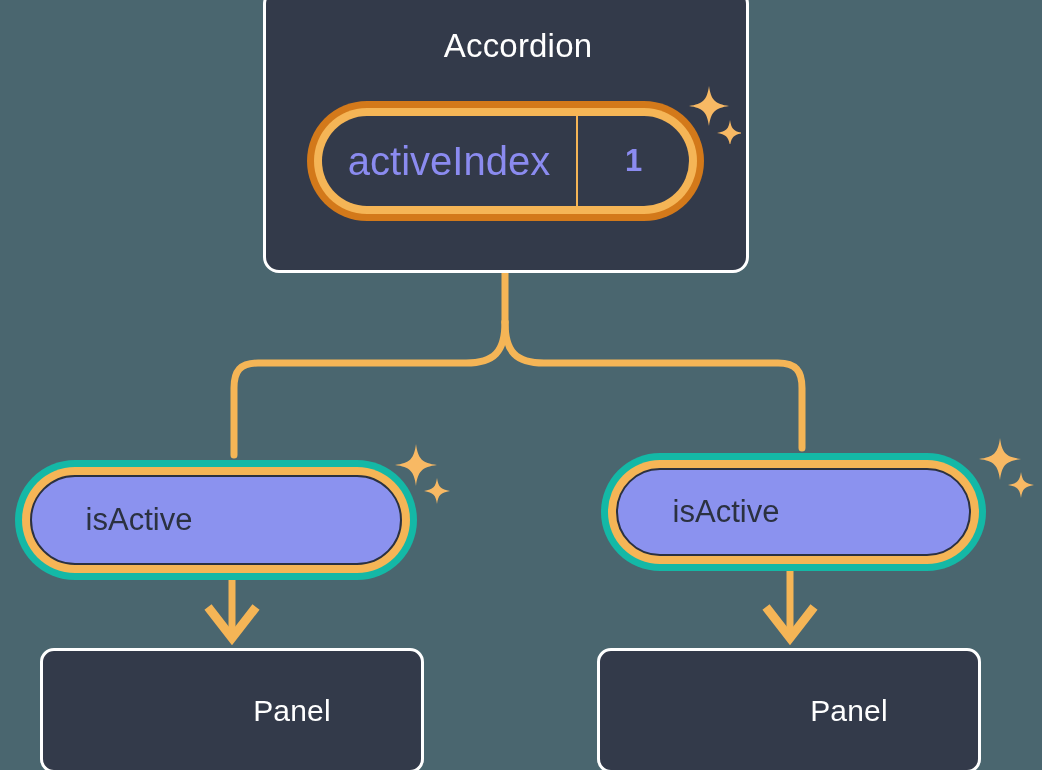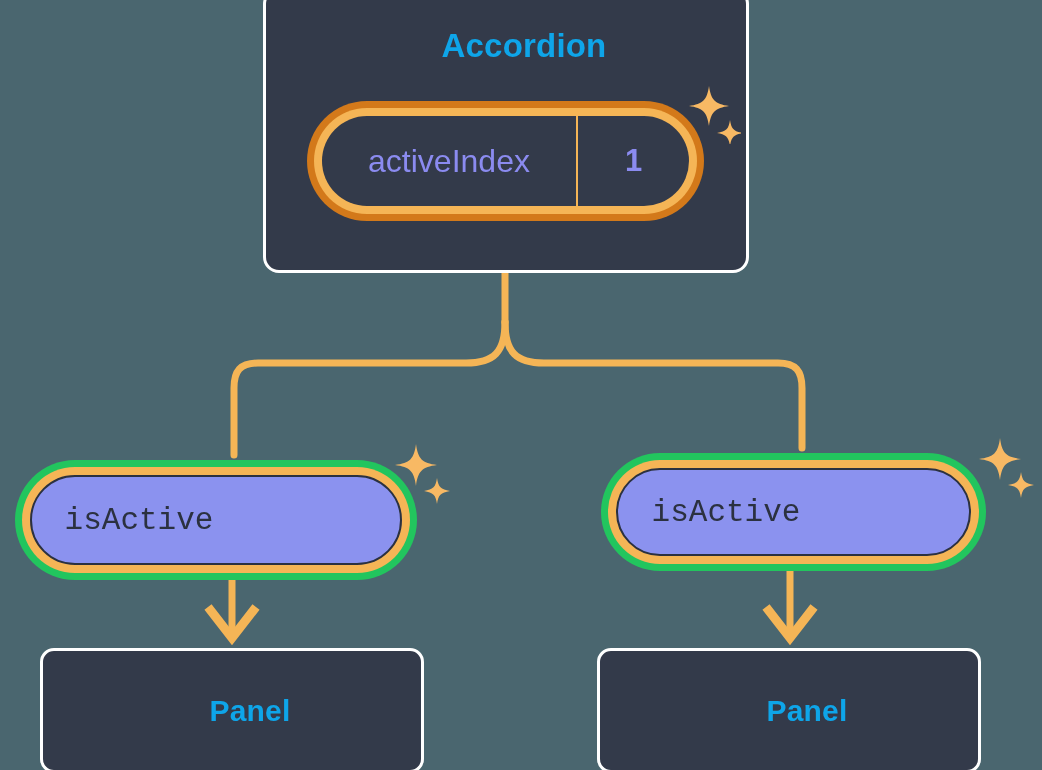--- a/index.html
+++ b/index.html
@@ -26,43 +26,44 @@
   
   .card {
     position: absolute;
     background: #333a4a;
     border: 3px solid #ffffff;
     border-radius: 16px;
     box-sizing: border-box;
   }
   .card-title {
     position: absolute;
-    left: 18px;
+    left: 12px;
     width: 100%;
     text-align: center;
-    color: #0ea5e9;
+    color: #ffffff;
     font-size: 33px;
-    font-weight: 700;
+    font-weight: 400;
     letter-spacing: .2px;
     white-space: nowrap;
   }
   #card-accordion { left: 263px; top: -12px; width: 486px; height: 285px; }
   #card-accordion .card-title { top: 36px; }
 
   .panel-card {
     position: absolute;
     background: #333a4a;
     border: 3px solid #ffffff;
     border-radius: 14px;
     box-sizing: border-box;
   }
   .panel-card .card-title {
     top: 50%;
     transform: translateY(-50%);
     font-size: 30px;
+    margin-left: 48px;
   }
   #card-panel-left  { left: 40px;  top: 648px; width: 384px; height: 125px; }
   #card-panel-right { left: 597px; top: 648px; width: 384px; height: 125px; }
 
   
   .pill {
     position: absolute;
     box-sizing: border-box;
     display: flex;
     align-items: stretch;
@@ -93,35 +94,34 @@
   #pill-activeindex .pill-core {
     display: flex;
     width: 100%; height: 100%;
     border-radius: 999px;
     background: #333a4a;
     overflow: hidden;
   }
   #pill-activeindex .pill-key {
     flex: 0 0 256px;
     color: #8b8bf0;
-    font-size: 32px;
+    font-size: 40px;
     border-right: 2px solid #f5b556;
   }
   #pill-activeindex .pill-val {
     flex: 1 1 auto;
     color: #8b8bf0;
     font-size: 31px;
     font-weight: 700;
   }
 
   
   .pill-filled {
-    background: #22c55e;
+    background: #14b8a6;
     padding: 7px;
-    font-family: Liberation Mono, monospace;
   }
   .pill-filled .pill-inner {
     display: flex;
     width: 100%; height: 100%;
     border-radius: 999px;
     background: #f5b556;
     padding: 8px;
     box-sizing: border-box;
   }
   .pill-filled .pill-core {

